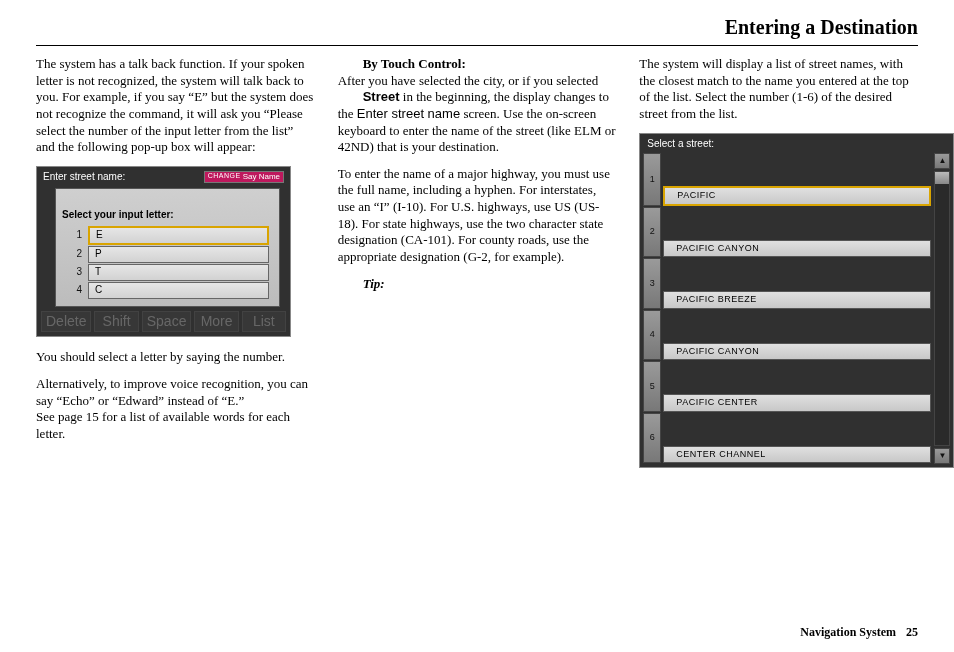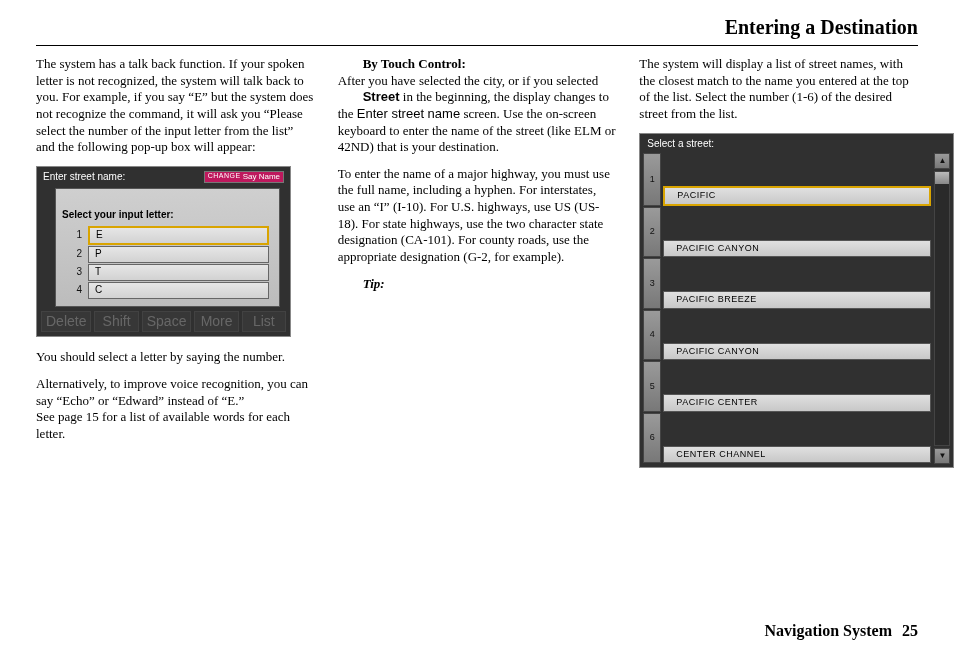--- a/index.html
+++ b/index.html
@@ -197,21 +197,21 @@
     top: 0;
     left: 0; right: 0;
     height: 12px;
     background: linear-gradient(#bbb,#888);
   }
 
   .footer {
     display: flex;
     justify-content: flex-end;
     align-items: flex-start;
-    font-size: 16px;
+    font-size: 12px;
     padding-top: 4px;
   }
   .footer .label { font-weight: bold; margin-right: 10px; }
   .footer .num { font-weight: bold; }
 </style>
 </head>
 <body>
 
 <div class="page">
   <h1 class="page-title">Entering a Destination</h1>

